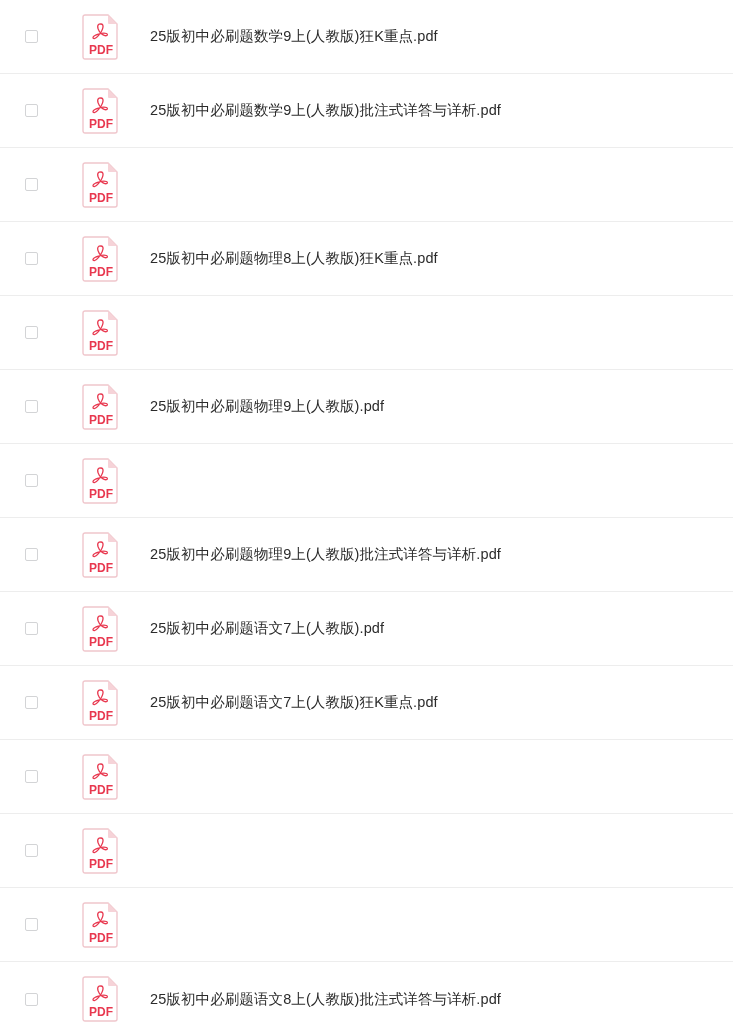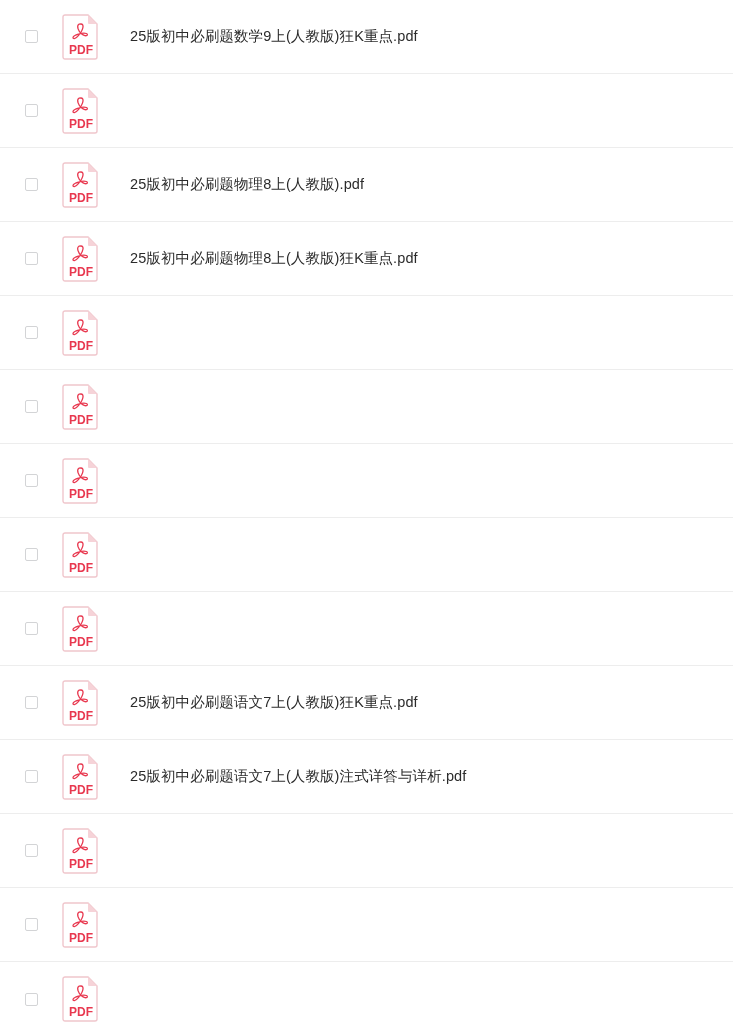--- a/index.html
+++ b/index.html
@@ -44,20 +44,21 @@
     border-radius: 2px;
     background: #ffffff;
     box-sizing: border-box;
   }
   .icon-cell {
     width: 68px;
     min-width: 68px;
     display: flex;
     align-items: center;
     justify-content: flex-start;
+    margin-left: 20px;
   }
   .pdf-icon {
     position: relative;
     width: 38px;
     height: 46px;
   }
   .pdf-icon svg {
     display: block;
   }
   .name-cell {
@@ -99,36 +100,36 @@
     <div class="icon-cell">
       <span class="pdf-icon">
         <svg width="38" height="46" viewBox="0 0 38 46" xmlns="http://www.w3.org/2000/svg">
           <path d="M3 1 H26 L35 10 V43 A2 2 0 0 1 33 45 H3 A2 2 0 0 1 1 43 V3 A2 2 0 0 1 3 1 Z" fill="#FFFFFF" stroke="#F0C6CC" stroke-width="1.4"></path>
           <path d="M26 1 L35 10 H27 A1 1 0 0 1 26 9 Z" fill="#F6D3D8"></path>
           <path d="M19 10 c1.6 0 2.2 1.4 2 3 c-0.3 2.4 -2.6 6.2 -4.4 8.4 c-1.3 1.6 -3.1 3 -4.2 3.2 c-1 0.2 -1.6 -0.4 -1.3 -1.3 c0.4 -1.2 2.6 -2.3 5.2 -3.1 c2.8 -0.9 6.4 -1.3 8.1 -0.7 c1.1 0.4 1.2 1.4 0.5 1.9 c-0.9 0.6 -2.8 0.2 -4.6 -1 c-2 -1.3 -3.7 -3.6 -4.3 -5.8 c-0.5 -1.8 -0.4 -3.7 0.9 -4.4 Z" fill="none" stroke="#E8384F" stroke-width="1.3" stroke-linejoin="round"></path>
           <text x="19" y="40" text-anchor="middle" font-family="Liberation Sans, sans-serif" font-size="12" font-weight="bold" fill="#E8384F">PDF</text>
         </svg>
       </span>
     </div>
-  </div>
-    <div class="file-row">
-    <div class="checkbox-cell">
-      <div class="checkbox"></div>
-    </div>
-    <div class="icon-cell">
-      <span class="pdf-icon">
-        <svg width="38" height="46" viewBox="0 0 38 46" xmlns="http://www.w3.org/2000/svg">
-          <path d="M3 1 H26 L35 10 V43 A2 2 0 0 1 33 45 H3 A2 2 0 0 1 1 43 V3 A2 2 0 0 1 3 1 Z" fill="#FFFFFF" stroke="#F0C6CC" stroke-width="1.4"></path>
-          <path d="M26 1 L35 10 H27 A1 1 0 0 1 26 9 Z" fill="#F6D3D8"></path>
-          <path d="M19 10 c1.6 0 2.2 1.4 2 3 c-0.3 2.4 -2.6 6.2 -4.4 8.4 c-1.3 1.6 -3.1 3 -4.2 3.2 c-1 0.2 -1.6 -0.4 -1.3 -1.3 c0.4 -1.2 2.6 -2.3 5.2 -3.1 c2.8 -0.9 6.4 -1.3 8.1 -0.7 c1.1 0.4 1.2 1.4 0.5 1.9 c-0.9 0.6 -2.8 0.2 -4.6 -1 c-2 -1.3 -3.7 -3.6 -4.3 -5.8 c-0.5 -1.8 -0.4 -3.7 0.9 -4.4 Z" fill="none" stroke="#E8384F" stroke-width="1.3" stroke-linejoin="round"></path>
-          <text x="19" y="40" text-anchor="middle" font-family="Liberation Sans, sans-serif" font-size="12" font-weight="bold" fill="#E8384F">PDF</text>
-        </svg>
-      </span>
-    </div>
-    <div class="name-cell">25版初中必刷题物理8上(人教版).pdf</div>
+    <div class="name-cell">25版初中必刷题数学9上(人教版)批注式详答与详析.pdf</div>
+  </div>
+    <div class="file-row">
+    <div class="checkbox-cell">
+      <div class="checkbox"></div>
+    </div>
+    <div class="icon-cell">
+      <span class="pdf-icon">
+        <svg width="38" height="46" viewBox="0 0 38 46" xmlns="http://www.w3.org/2000/svg">
+          <path d="M3 1 H26 L35 10 V43 A2 2 0 0 1 33 45 H3 A2 2 0 0 1 1 43 V3 A2 2 0 0 1 3 1 Z" fill="#FFFFFF" stroke="#F0C6CC" stroke-width="1.4"></path>
+          <path d="M26 1 L35 10 H27 A1 1 0 0 1 26 9 Z" fill="#F6D3D8"></path>
+          <path d="M19 10 c1.6 0 2.2 1.4 2 3 c-0.3 2.4 -2.6 6.2 -4.4 8.4 c-1.3 1.6 -3.1 3 -4.2 3.2 c-1 0.2 -1.6 -0.4 -1.3 -1.3 c0.4 -1.2 2.6 -2.3 5.2 -3.1 c2.8 -0.9 6.4 -1.3 8.1 -0.7 c1.1 0.4 1.2 1.4 0.5 1.9 c-0.9 0.6 -2.8 0.2 -4.6 -1 c-2 -1.3 -3.7 -3.6 -4.3 -5.8 c-0.5 -1.8 -0.4 -3.7 0.9 -4.4 Z" fill="none" stroke="#E8384F" stroke-width="1.3" stroke-linejoin="round"></path>
+          <text x="19" y="40" text-anchor="middle" font-family="Liberation Sans, sans-serif" font-size="12" font-weight="bold" fill="#E8384F">PDF</text>
+        </svg>
+      </span>
+    </div>
   </div>
     <div class="file-row">
     <div class="checkbox-cell">
       <div class="checkbox"></div>
     </div>
     <div class="icon-cell">
       <span class="pdf-icon">
         <svg width="38" height="46" viewBox="0 0 38 46" xmlns="http://www.w3.org/2000/svg">
           <path d="M3 1 H26 L35 10 V43 A2 2 0 0 1 33 45 H3 A2 2 0 0 1 1 43 V3 A2 2 0 0 1 3 1 Z" fill="#FFFFFF" stroke="#F0C6CC" stroke-width="1.4"></path>
           <path d="M26 1 L35 10 H27 A1 1 0 0 1 26 9 Z" fill="#F6D3D8"></path>
@@ -161,65 +162,68 @@
     <div class="icon-cell">
       <span class="pdf-icon">
         <svg width="38" height="46" viewBox="0 0 38 46" xmlns="http://www.w3.org/2000/svg">
           <path d="M3 1 H26 L35 10 V43 A2 2 0 0 1 33 45 H3 A2 2 0 0 1 1 43 V3 A2 2 0 0 1 3 1 Z" fill="#FFFFFF" stroke="#F0C6CC" stroke-width="1.4"></path>
           <path d="M26 1 L35 10 H27 A1 1 0 0 1 26 9 Z" fill="#F6D3D8"></path>
           <path d="M19 10 c1.6 0 2.2 1.4 2 3 c-0.3 2.4 -2.6 6.2 -4.4 8.4 c-1.3 1.6 -3.1 3 -4.2 3.2 c-1 0.2 -1.6 -0.4 -1.3 -1.3 c0.4 -1.2 2.6 -2.3 5.2 -3.1 c2.8 -0.9 6.4 -1.3 8.1 -0.7 c1.1 0.4 1.2 1.4 0.5 1.9 c-0.9 0.6 -2.8 0.2 -4.6 -1 c-2 -1.3 -3.7 -3.6 -4.3 -5.8 c-0.5 -1.8 -0.4 -3.7 0.9 -4.4 Z" fill="none" stroke="#E8384F" stroke-width="1.3" stroke-linejoin="round"></path>
           <text x="19" y="40" text-anchor="middle" font-family="Liberation Sans, sans-serif" font-size="12" font-weight="bold" fill="#E8384F">PDF</text>
         </svg>
       </span>
     </div>
-  </div>
-    <div class="file-row">
-    <div class="checkbox-cell">
-      <div class="checkbox"></div>
-    </div>
-    <div class="icon-cell">
-      <span class="pdf-icon">
-        <svg width="38" height="46" viewBox="0 0 38 46" xmlns="http://www.w3.org/2000/svg">
-          <path d="M3 1 H26 L35 10 V43 A2 2 0 0 1 33 45 H3 A2 2 0 0 1 1 43 V3 A2 2 0 0 1 3 1 Z" fill="#FFFFFF" stroke="#F0C6CC" stroke-width="1.4"></path>
-          <path d="M26 1 L35 10 H27 A1 1 0 0 1 26 9 Z" fill="#F6D3D8"></path>
-          <path d="M19 10 c1.6 0 2.2 1.4 2 3 c-0.3 2.4 -2.6 6.2 -4.4 8.4 c-1.3 1.6 -3.1 3 -4.2 3.2 c-1 0.2 -1.6 -0.4 -1.3 -1.3 c0.4 -1.2 2.6 -2.3 5.2 -3.1 c2.8 -0.9 6.4 -1.3 8.1 -0.7 c1.1 0.4 1.2 1.4 0.5 1.9 c-0.9 0.6 -2.8 0.2 -4.6 -1 c-2 -1.3 -3.7 -3.6 -4.3 -5.8 c-0.5 -1.8 -0.4 -3.7 0.9 -4.4 Z" fill="none" stroke="#E8384F" stroke-width="1.3" stroke-linejoin="round"></path>
-          <text x="19" y="40" text-anchor="middle" font-family="Liberation Sans, sans-serif" font-size="12" font-weight="bold" fill="#E8384F">PDF</text>
-        </svg>
-      </span>
-    </div>
-  </div>
-    <div class="file-row">
-    <div class="checkbox-cell">
-      <div class="checkbox"></div>
-    </div>
-    <div class="icon-cell">
-      <span class="pdf-icon">
-        <svg width="38" height="46" viewBox="0 0 38 46" xmlns="http://www.w3.org/2000/svg">
-          <path d="M3 1 H26 L35 10 V43 A2 2 0 0 1 33 45 H3 A2 2 0 0 1 1 43 V3 A2 2 0 0 1 3 1 Z" fill="#FFFFFF" stroke="#F0C6CC" stroke-width="1.4"></path>
-          <path d="M26 1 L35 10 H27 A1 1 0 0 1 26 9 Z" fill="#F6D3D8"></path>
-          <path d="M19 10 c1.6 0 2.2 1.4 2 3 c-0.3 2.4 -2.6 6.2 -4.4 8.4 c-1.3 1.6 -3.1 3 -4.2 3.2 c-1 0.2 -1.6 -0.4 -1.3 -1.3 c0.4 -1.2 2.6 -2.3 5.2 -3.1 c2.8 -0.9 6.4 -1.3 8.1 -0.7 c1.1 0.4 1.2 1.4 0.5 1.9 c-0.9 0.6 -2.8 0.2 -4.6 -1 c-2 -1.3 -3.7 -3.6 -4.3 -5.8 c-0.5 -1.8 -0.4 -3.7 0.9 -4.4 Z" fill="none" stroke="#E8384F" stroke-width="1.3" stroke-linejoin="round"></path>
-          <text x="19" y="40" text-anchor="middle" font-family="Liberation Sans, sans-serif" font-size="12" font-weight="bold" fill="#E8384F">PDF</text>
-        </svg>
-      </span>
-    </div>
-  </div>
-    <div class="file-row">
-    <div class="checkbox-cell">
-      <div class="checkbox"></div>
-    </div>
-    <div class="icon-cell">
-      <span class="pdf-icon">
-        <svg width="38" height="46" viewBox="0 0 38 46" xmlns="http://www.w3.org/2000/svg">
-          <path d="M3 1 H26 L35 10 V43 A2 2 0 0 1 33 45 H3 A2 2 0 0 1 1 43 V3 A2 2 0 0 1 3 1 Z" fill="#FFFFFF" stroke="#F0C6CC" stroke-width="1.4"></path>
-          <path d="M26 1 L35 10 H27 A1 1 0 0 1 26 9 Z" fill="#F6D3D8"></path>
-          <path d="M19 10 c1.6 0 2.2 1.4 2 3 c-0.3 2.4 -2.6 6.2 -4.4 8.4 c-1.3 1.6 -3.1 3 -4.2 3.2 c-1 0.2 -1.6 -0.4 -1.3 -1.3 c0.4 -1.2 2.6 -2.3 5.2 -3.1 c2.8 -0.9 6.4 -1.3 8.1 -0.7 c1.1 0.4 1.2 1.4 0.5 1.9 c-0.9 0.6 -2.8 0.2 -4.6 -1 c-2 -1.3 -3.7 -3.6 -4.3 -5.8 c-0.5 -1.8 -0.4 -3.7 0.9 -4.4 Z" fill="none" stroke="#E8384F" stroke-width="1.3" stroke-linejoin="round"></path>
-          <text x="19" y="40" text-anchor="middle" font-family="Liberation Sans, sans-serif" font-size="12" font-weight="bold" fill="#E8384F">PDF</text>
-        </svg>
-      </span>
-    </div>
+    <div class="name-cell">25版初中必刷题物理9上(人教版).pdf</div>
+  </div>
+    <div class="file-row">
+    <div class="checkbox-cell">
+      <div class="checkbox"></div>
+    </div>
+    <div class="icon-cell">
+      <span class="pdf-icon">
+        <svg width="38" height="46" viewBox="0 0 38 46" xmlns="http://www.w3.org/2000/svg">
+          <path d="M3 1 H26 L35 10 V43 A2 2 0 0 1 33 45 H3 A2 2 0 0 1 1 43 V3 A2 2 0 0 1 3 1 Z" fill="#FFFFFF" stroke="#F0C6CC" stroke-width="1.4"></path>
+          <path d="M26 1 L35 10 H27 A1 1 0 0 1 26 9 Z" fill="#F6D3D8"></path>
+          <path d="M19 10 c1.6 0 2.2 1.4 2 3 c-0.3 2.4 -2.6 6.2 -4.4 8.4 c-1.3 1.6 -3.1 3 -4.2 3.2 c-1 0.2 -1.6 -0.4 -1.3 -1.3 c0.4 -1.2 2.6 -2.3 5.2 -3.1 c2.8 -0.9 6.4 -1.3 8.1 -0.7 c1.1 0.4 1.2 1.4 0.5 1.9 c-0.9 0.6 -2.8 0.2 -4.6 -1 c-2 -1.3 -3.7 -3.6 -4.3 -5.8 c-0.5 -1.8 -0.4 -3.7 0.9 -4.4 Z" fill="none" stroke="#E8384F" stroke-width="1.3" stroke-linejoin="round"></path>
+          <text x="19" y="40" text-anchor="middle" font-family="Liberation Sans, sans-serif" font-size="12" font-weight="bold" fill="#E8384F">PDF</text>
+        </svg>
+      </span>
+    </div>
+  </div>
+    <div class="file-row">
+    <div class="checkbox-cell">
+      <div class="checkbox"></div>
+    </div>
+    <div class="icon-cell">
+      <span class="pdf-icon">
+        <svg width="38" height="46" viewBox="0 0 38 46" xmlns="http://www.w3.org/2000/svg">
+          <path d="M3 1 H26 L35 10 V43 A2 2 0 0 1 33 45 H3 A2 2 0 0 1 1 43 V3 A2 2 0 0 1 3 1 Z" fill="#FFFFFF" stroke="#F0C6CC" stroke-width="1.4"></path>
+          <path d="M26 1 L35 10 H27 A1 1 0 0 1 26 9 Z" fill="#F6D3D8"></path>
+          <path d="M19 10 c1.6 0 2.2 1.4 2 3 c-0.3 2.4 -2.6 6.2 -4.4 8.4 c-1.3 1.6 -3.1 3 -4.2 3.2 c-1 0.2 -1.6 -0.4 -1.3 -1.3 c0.4 -1.2 2.6 -2.3 5.2 -3.1 c2.8 -0.9 6.4 -1.3 8.1 -0.7 c1.1 0.4 1.2 1.4 0.5 1.9 c-0.9 0.6 -2.8 0.2 -4.6 -1 c-2 -1.3 -3.7 -3.6 -4.3 -5.8 c-0.5 -1.8 -0.4 -3.7 0.9 -4.4 Z" fill="none" stroke="#E8384F" stroke-width="1.3" stroke-linejoin="round"></path>
+          <text x="19" y="40" text-anchor="middle" font-family="Liberation Sans, sans-serif" font-size="12" font-weight="bold" fill="#E8384F">PDF</text>
+        </svg>
+      </span>
+    </div>
+    <div class="name-cell">25版初中必刷题物理9上(人教版)批注式详答与详析.pdf</div>
+  </div>
+    <div class="file-row">
+    <div class="checkbox-cell">
+      <div class="checkbox"></div>
+    </div>
+    <div class="icon-cell">
+      <span class="pdf-icon">
+        <svg width="38" height="46" viewBox="0 0 38 46" xmlns="http://www.w3.org/2000/svg">
+          <path d="M3 1 H26 L35 10 V43 A2 2 0 0 1 33 45 H3 A2 2 0 0 1 1 43 V3 A2 2 0 0 1 3 1 Z" fill="#FFFFFF" stroke="#F0C6CC" stroke-width="1.4"></path>
+          <path d="M26 1 L35 10 H27 A1 1 0 0 1 26 9 Z" fill="#F6D3D8"></path>
+          <path d="M19 10 c1.6 0 2.2 1.4 2 3 c-0.3 2.4 -2.6 6.2 -4.4 8.4 c-1.3 1.6 -3.1 3 -4.2 3.2 c-1 0.2 -1.6 -0.4 -1.3 -1.3 c0.4 -1.2 2.6 -2.3 5.2 -3.1 c2.8 -0.9 6.4 -1.3 8.1 -0.7 c1.1 0.4 1.2 1.4 0.5 1.9 c-0.9 0.6 -2.8 0.2 -4.6 -1 c-2 -1.3 -3.7 -3.6 -4.3 -5.8 c-0.5 -1.8 -0.4 -3.7 0.9 -4.4 Z" fill="none" stroke="#E8384F" stroke-width="1.3" stroke-linejoin="round"></path>
+          <text x="19" y="40" text-anchor="middle" font-family="Liberation Sans, sans-serif" font-size="12" font-weight="bold" fill="#E8384F">PDF</text>
+        </svg>
+      </span>
+    </div>
+    <div class="name-cell">25版初中必刷题语文7上(人教版).pdf</div>
   </div>
     <div class="file-row">
     <div class="checkbox-cell">
       <div class="checkbox"></div>
     </div>
     <div class="icon-cell">
       <span class="pdf-icon">
         <svg width="38" height="46" viewBox="0 0 38 46" xmlns="http://www.w3.org/2000/svg">
           <path d="M3 1 H26 L35 10 V43 A2 2 0 0 1 33 45 H3 A2 2 0 0 1 1 43 V3 A2 2 0 0 1 3 1 Z" fill="#FFFFFF" stroke="#F0C6CC" stroke-width="1.4"></path>
           <path d="M26 1 L35 10 H27 A1 1 0 0 1 26 9 Z" fill="#F6D3D8"></path>
@@ -237,60 +241,60 @@
     <div class="icon-cell">
       <span class="pdf-icon">
         <svg width="38" height="46" viewBox="0 0 38 46" xmlns="http://www.w3.org/2000/svg">
           <path d="M3 1 H26 L35 10 V43 A2 2 0 0 1 33 45 H3 A2 2 0 0 1 1 43 V3 A2 2 0 0 1 3 1 Z" fill="#FFFFFF" stroke="#F0C6CC" stroke-width="1.4"></path>
           <path d="M26 1 L35 10 H27 A1 1 0 0 1 26 9 Z" fill="#F6D3D8"></path>
           <path d="M19 10 c1.6 0 2.2 1.4 2 3 c-0.3 2.4 -2.6 6.2 -4.4 8.4 c-1.3 1.6 -3.1 3 -4.2 3.2 c-1 0.2 -1.6 -0.4 -1.3 -1.3 c0.4 -1.2 2.6 -2.3 5.2 -3.1 c2.8 -0.9 6.4 -1.3 8.1 -0.7 c1.1 0.4 1.2 1.4 0.5 1.9 c-0.9 0.6 -2.8 0.2 -4.6 -1 c-2 -1.3 -3.7 -3.6 -4.3 -5.8 c-0.5 -1.8 -0.4 -3.7 0.9 -4.4 Z" fill="none" stroke="#E8384F" stroke-width="1.3" stroke-linejoin="round"></path>
           <text x="19" y="40" text-anchor="middle" font-family="Liberation Sans, sans-serif" font-size="12" font-weight="bold" fill="#E8384F">PDF</text>
         </svg>
       </span>
     </div>
-    <div class="name-cell">25版初中必刷题语文7上(人教版)注式详答与详析.pdf</div>
-  </div>
-    <div class="file-row">
-    <div class="checkbox-cell">
-      <div class="checkbox"></div>
-    </div>
-    <div class="icon-cell">
-      <span class="pdf-icon">
-        <svg width="38" height="46" viewBox="0 0 38 46" xmlns="http://www.w3.org/2000/svg">
-          <path d="M3 1 H26 L35 10 V43 A2 2 0 0 1 33 45 H3 A2 2 0 0 1 1 43 V3 A2 2 0 0 1 3 1 Z" fill="#FFFFFF" stroke="#F0C6CC" stroke-width="1.4"></path>
-          <path d="M26 1 L35 10 H27 A1 1 0 0 1 26 9 Z" fill="#F6D3D8"></path>
-          <path d="M19 10 c1.6 0 2.2 1.4 2 3 c-0.3 2.4 -2.6 6.2 -4.4 8.4 c-1.3 1.6 -3.1 3 -4.2 3.2 c-1 0.2 -1.6 -0.4 -1.3 -1.3 c0.4 -1.2 2.6 -2.3 5.2 -3.1 c2.8 -0.9 6.4 -1.3 8.1 -0.7 c1.1 0.4 1.2 1.4 0.5 1.9 c-0.9 0.6 -2.8 0.2 -4.6 -1 c-2 -1.3 -3.7 -3.6 -4.3 -5.8 c-0.5 -1.8 -0.4 -3.7 0.9 -4.4 Z" fill="none" stroke="#E8384F" stroke-width="1.3" stroke-linejoin="round"></path>
-          <text x="19" y="40" text-anchor="middle" font-family="Liberation Sans, sans-serif" font-size="12" font-weight="bold" fill="#E8384F">PDF</text>
-        </svg>
-      </span>
-    </div>
-  </div>
-    <div class="file-row">
-    <div class="checkbox-cell">
-      <div class="checkbox"></div>
-    </div>
-    <div class="icon-cell">
-      <span class="pdf-icon">
-        <svg width="38" height="46" viewBox="0 0 38 46" xmlns="http://www.w3.org/2000/svg">
-          <path d="M3 1 H26 L35 10 V43 A2 2 0 0 1 33 45 H3 A2 2 0 0 1 1 43 V3 A2 2 0 0 1 3 1 Z" fill="#FFFFFF" stroke="#F0C6CC" stroke-width="1.4"></path>
-          <path d="M26 1 L35 10 H27 A1 1 0 0 1 26 9 Z" fill="#F6D3D8"></path>
-          <path d="M19 10 c1.6 0 2.2 1.4 2 3 c-0.3 2.4 -2.6 6.2 -4.4 8.4 c-1.3 1.6 -3.1 3 -4.2 3.2 c-1 0.2 -1.6 -0.4 -1.3 -1.3 c0.4 -1.2 2.6 -2.3 5.2 -3.1 c2.8 -0.9 6.4 -1.3 8.1 -0.7 c1.1 0.4 1.2 1.4 0.5 1.9 c-0.9 0.6 -2.8 0.2 -4.6 -1 c-2 -1.3 -3.7 -3.6 -4.3 -5.8 c-0.5 -1.8 -0.4 -3.7 0.9 -4.4 Z" fill="none" stroke="#E8384F" stroke-width="1.3" stroke-linejoin="round"></path>
-          <text x="19" y="40" text-anchor="middle" font-family="Liberation Sans, sans-serif" font-size="12" font-weight="bold" fill="#E8384F">PDF</text>
-        </svg>
-      </span>
-    </div>
-  </div>
-    <div class="file-row">
-    <div class="checkbox-cell">
-      <div class="checkbox"></div>
-    </div>
-    <div class="icon-cell">
-      <span class="pdf-icon">
-        <svg width="38" height="46" viewBox="0 0 38 46" xmlns="http://www.w3.org/2000/svg">
-          <path d="M3 1 H26 L35 10 V43 A2 2 0 0 1 33 45 H3 A2 2 0 0 1 1 43 V3 A2 2 0 0 1 3 1 Z" fill="#FFFFFF" stroke="#F0C6CC" stroke-width="1.4"></path>
-          <path d="M26 1 L35 10 H27 A1 1 0 0 1 26 9 Z" fill="#F6D3D8"></path>
-          <path d="M19 10 c1.6 0 2.2 1.4 2 3 c-0.3 2.4 -2.6 6.2 -4.4 8.4 c-1.3 1.6 -3.1 3 -4.2 3.2 c-1 0.2 -1.6 -0.4 -1.3 -1.3 c0.4 -1.2 2.6 -2.3 5.2 -3.1 c2.8 -0.9 6.4 -1.3 8.1 -0.7 c1.1 0.4 1.2 1.4 0.5 1.9 c-0.9 0.6 -2.8 0.2 -4.6 -1 c-2 -1.3 -3.7 -3.6 -4.3 -5.8 c-0.5 -1.8 -0.4 -3.7 0.9 -4.4 Z" fill="none" stroke="#E8384F" stroke-width="1.3" stroke-linejoin="round"></path>
-          <text x="19" y="40" text-anchor="middle" font-family="Liberation Sans, sans-serif" font-size="12" font-weight="bold" fill="#E8384F">PDF</text>
-        </svg>
-      </span>
-    </div>
+  </div>
+    <div class="file-row">
+    <div class="checkbox-cell">
+      <div class="checkbox"></div>
+    </div>
+    <div class="icon-cell">
+      <span class="pdf-icon">
+        <svg width="38" height="46" viewBox="0 0 38 46" xmlns="http://www.w3.org/2000/svg">
+          <path d="M3 1 H26 L35 10 V43 A2 2 0 0 1 33 45 H3 A2 2 0 0 1 1 43 V3 A2 2 0 0 1 3 1 Z" fill="#FFFFFF" stroke="#F0C6CC" stroke-width="1.4"></path>
+          <path d="M26 1 L35 10 H27 A1 1 0 0 1 26 9 Z" fill="#F6D3D8"></path>
+          <path d="M19 10 c1.6 0 2.2 1.4 2 3 c-0.3 2.4 -2.6 6.2 -4.4 8.4 c-1.3 1.6 -3.1 3 -4.2 3.2 c-1 0.2 -1.6 -0.4 -1.3 -1.3 c0.4 -1.2 2.6 -2.3 5.2 -3.1 c2.8 -0.9 6.4 -1.3 8.1 -0.7 c1.1 0.4 1.2 1.4 0.5 1.9 c-0.9 0.6 -2.8 0.2 -4.6 -1 c-2 -1.3 -3.7 -3.6 -4.3 -5.8 c-0.5 -1.8 -0.4 -3.7 0.9 -4.4 Z" fill="none" stroke="#E8384F" stroke-width="1.3" stroke-linejoin="round"></path>
+          <text x="19" y="40" text-anchor="middle" font-family="Liberation Sans, sans-serif" font-size="12" font-weight="bold" fill="#E8384F">PDF</text>
+        </svg>
+      </span>
+    </div>
+  </div>
+    <div class="file-row">
+    <div class="checkbox-cell">
+      <div class="checkbox"></div>
+    </div>
+    <div class="icon-cell">
+      <span class="pdf-icon">
+        <svg width="38" height="46" viewBox="0 0 38 46" xmlns="http://www.w3.org/2000/svg">
+          <path d="M3 1 H26 L35 10 V43 A2 2 0 0 1 33 45 H3 A2 2 0 0 1 1 43 V3 A2 2 0 0 1 3 1 Z" fill="#FFFFFF" stroke="#F0C6CC" stroke-width="1.4"></path>
+          <path d="M26 1 L35 10 H27 A1 1 0 0 1 26 9 Z" fill="#F6D3D8"></path>
+          <path d="M19 10 c1.6 0 2.2 1.4 2 3 c-0.3 2.4 -2.6 6.2 -4.4 8.4 c-1.3 1.6 -3.1 3 -4.2 3.2 c-1 0.2 -1.6 -0.4 -1.3 -1.3 c0.4 -1.2 2.6 -2.3 5.2 -3.1 c2.8 -0.9 6.4 -1.3 8.1 -0.7 c1.1 0.4 1.2 1.4 0.5 1.9 c-0.9 0.6 -2.8 0.2 -4.6 -1 c-2 -1.3 -3.7 -3.6 -4.3 -5.8 c-0.5 -1.8 -0.4 -3.7 0.9 -4.4 Z" fill="none" stroke="#E8384F" stroke-width="1.3" stroke-linejoin="round"></path>
+          <text x="19" y="40" text-anchor="middle" font-family="Liberation Sans, sans-serif" font-size="12" font-weight="bold" fill="#E8384F">PDF</text>
+        </svg>
+      </span>
+    </div>
+  </div>
+    <div class="file-row">
+    <div class="checkbox-cell">
+      <div class="checkbox"></div>
+    </div>
+    <div class="icon-cell">
+      <span class="pdf-icon">
+        <svg width="38" height="46" viewBox="0 0 38 46" xmlns="http://www.w3.org/2000/svg">
+          <path d="M3 1 H26 L35 10 V43 A2 2 0 0 1 33 45 H3 A2 2 0 0 1 1 43 V3 A2 2 0 0 1 3 1 Z" fill="#FFFFFF" stroke="#F0C6CC" stroke-width="1.4"></path>
+          <path d="M26 1 L35 10 H27 A1 1 0 0 1 26 9 Z" fill="#F6D3D8"></path>
+          <path d="M19 10 c1.6 0 2.2 1.4 2 3 c-0.3 2.4 -2.6 6.2 -4.4 8.4 c-1.3 1.6 -3.1 3 -4.2 3.2 c-1 0.2 -1.6 -0.4 -1.3 -1.3 c0.4 -1.2 2.6 -2.3 5.2 -3.1 c2.8 -0.9 6.4 -1.3 8.1 -0.7 c1.1 0.4 1.2 1.4 0.5 1.9 c-0.9 0.6 -2.8 0.2 -4.6 -1 c-2 -1.3 -3.7 -3.6 -4.3 -5.8 c-0.5 -1.8 -0.4 -3.7 0.9 -4.4 Z" fill="none" stroke="#E8384F" stroke-width="1.3" stroke-linejoin="round"></path>
+          <text x="19" y="40" text-anchor="middle" font-family="Liberation Sans, sans-serif" font-size="12" font-weight="bold" fill="#E8384F">PDF</text>
+        </svg>
+      </span>
+    </div>
+    <div class="name-cell">25版初中必刷题语文8上(人教版)批注式详答与详析.pdf</div>
   </div>
   </div>
 
 </body></html>

